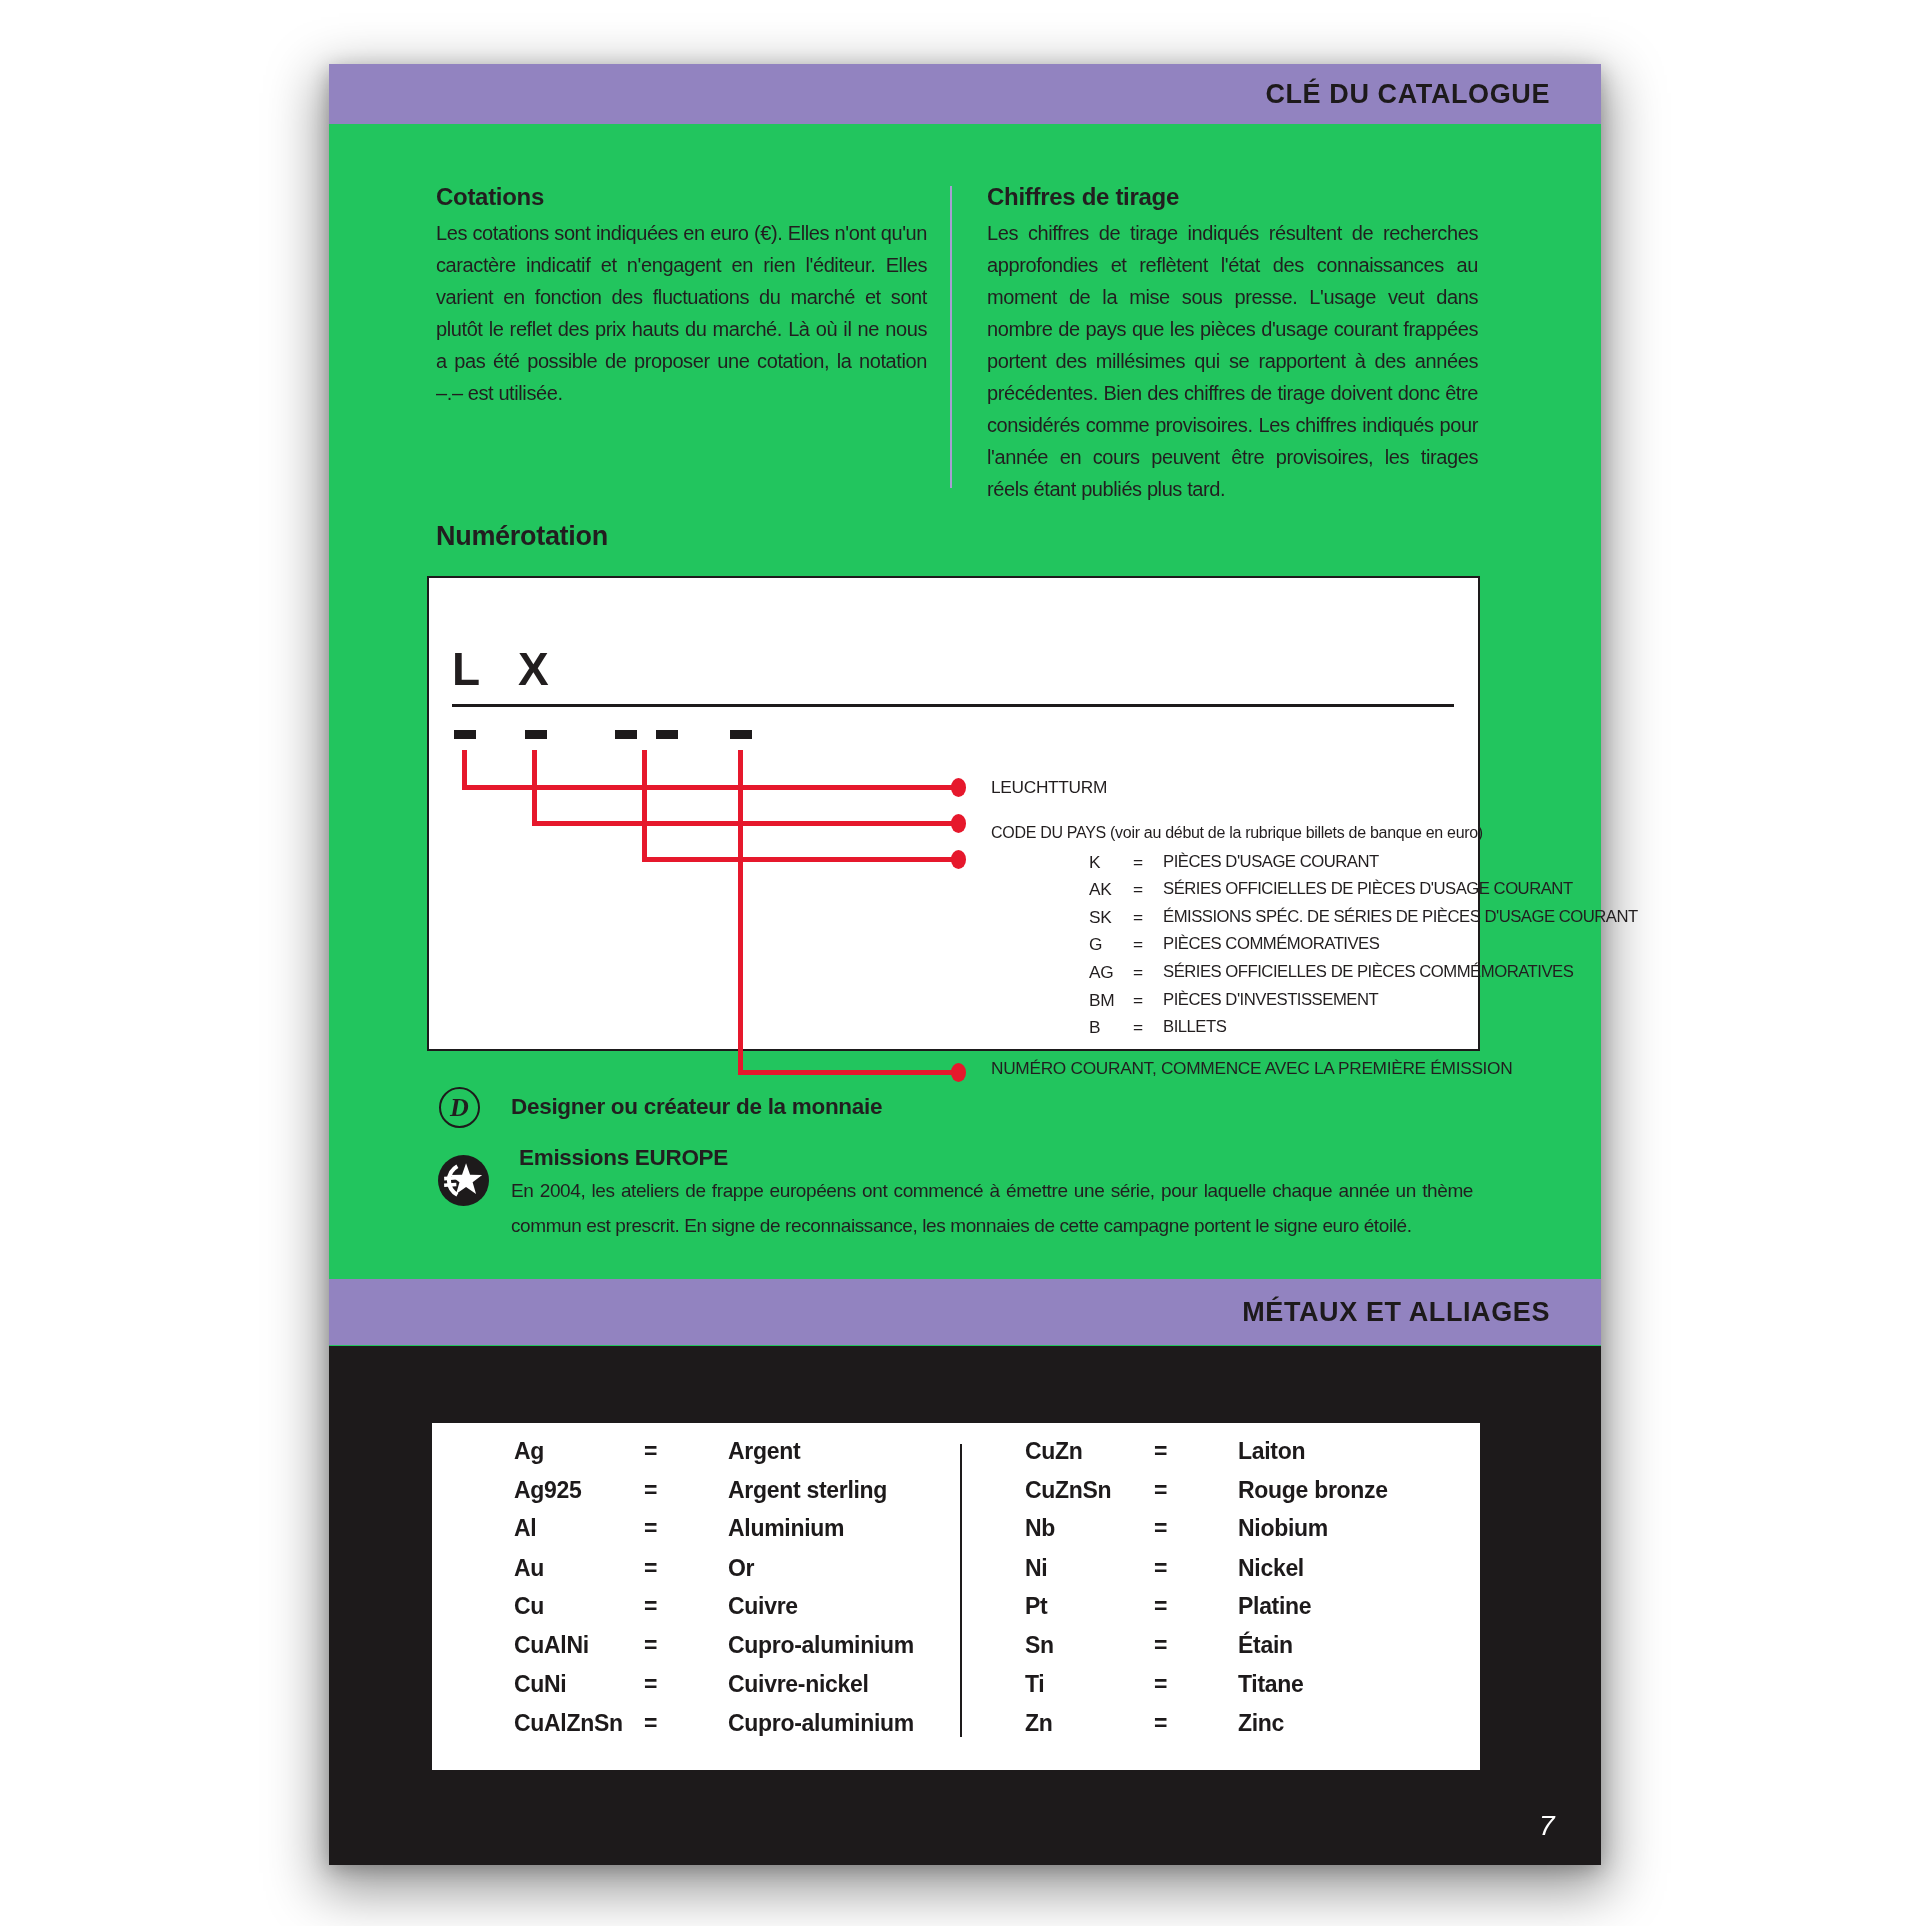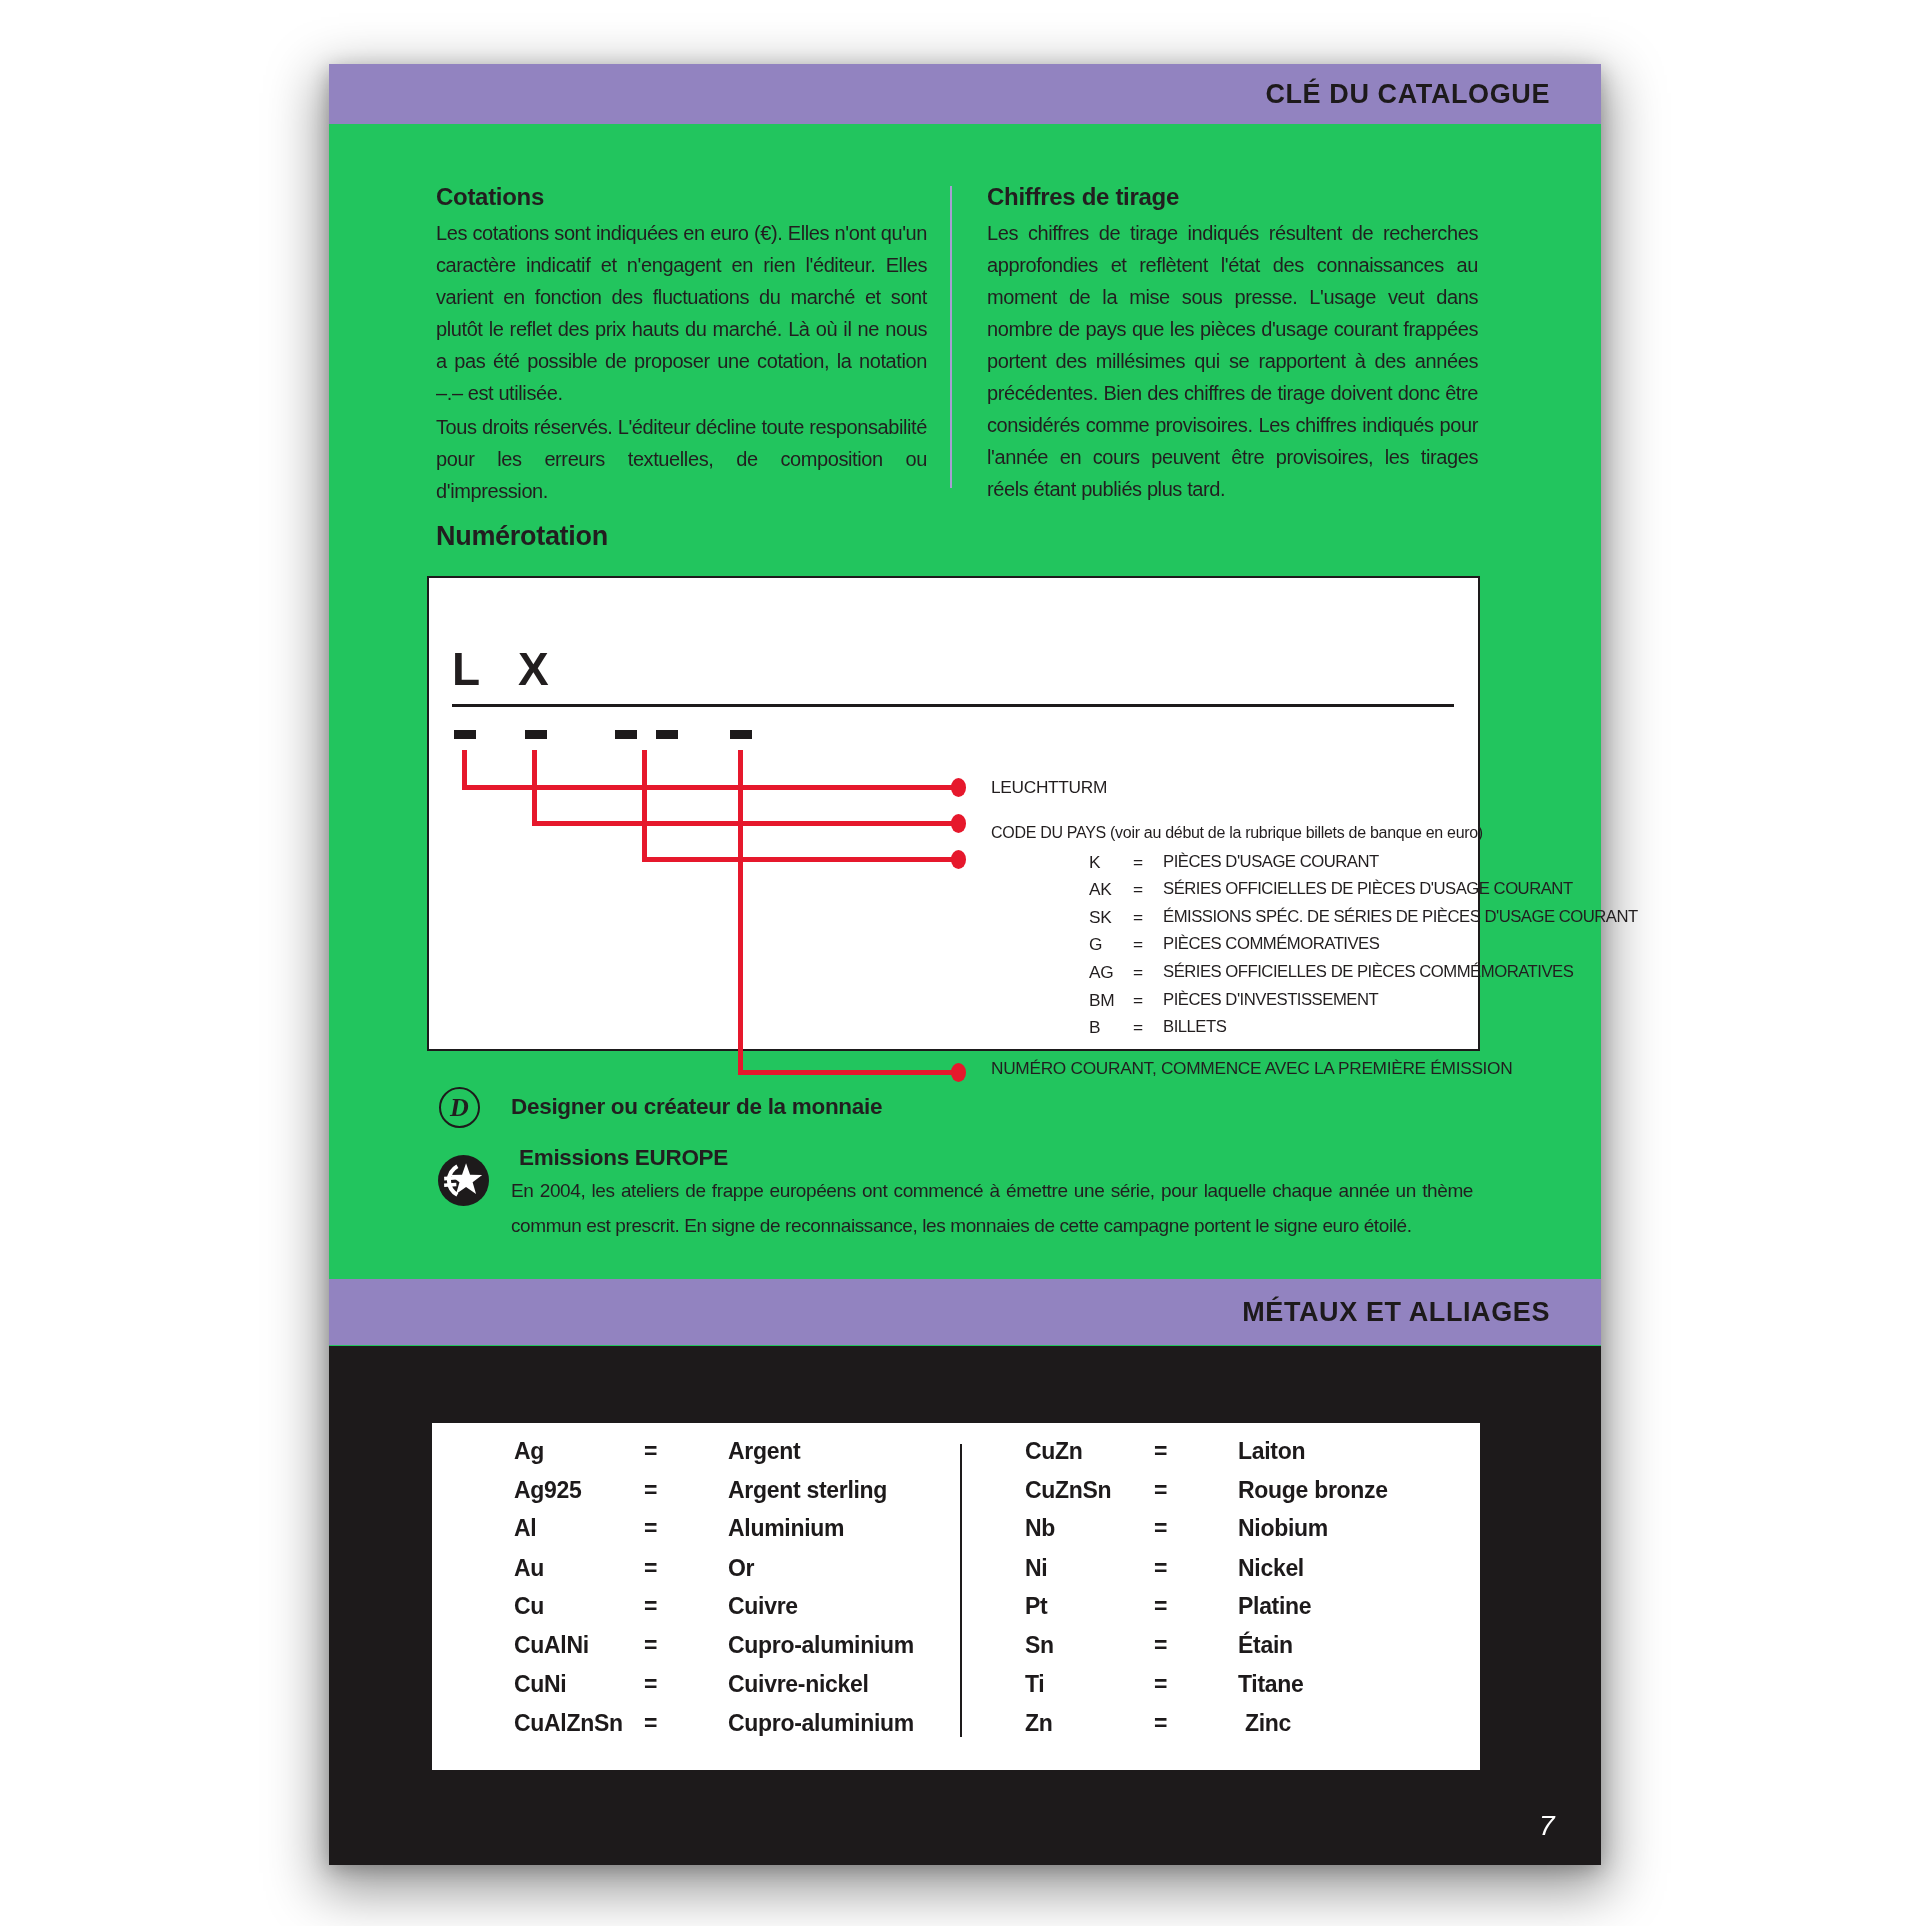--- a/index.html
+++ b/index.html
@@ -44,21 +44,20 @@
 
 <div class="canvas">
   <div class="page">
 
     <div class="bar" style="top:0;height:60px;">
       <div class="bar-title">CLÉ DU CATALOGUE</div>
     </div>
 
     <div class="abs col-head" style="left:107px;top:119px;">Cotations</div>
     <div class="abs body-text" style="left:107px;top:153px;width:491px;">Les cotations sont indiquées en euro (€). Elles n'ont qu'un caractère indicatif et n'engagent en rien l'éditeur. Elles varient en fonction des fluctuations du marché et sont plutôt le reflet des prix hauts du marché. Là où il ne nous a pas été possible de proposer une cotation, la notation –.– est utilisée.</div>
-    <div class="abs body-text" style="left:107px;top:347px;width:491px;">Tous droits réservés. L'éditeur décline toute responsabilité pour les erreurs textuelles, de composition ou d'impression.</div>
 
     <div class="vdivider" style="left:621px;top:122px;height:302px;"></div>
 
     <div class="abs col-head" style="left:658px;top:119px;">Chiffres de tirage</div>
     <div class="abs body-text" style="left:658px;top:153px;width:491px;">Les chiffres de tirage indiqués résultent de recherches approfondies et reflètent l'état des connaissances au moment de la mise sous presse. L'usage veut dans nombre de pays que les pièces d'usage courant frappées portent des millésimes qui se rapportent à des années précédentes. Bien des chiffres de tirage doivent donc être considérés comme provisoires. Les chiffres indiqués pour l'année en cours peuvent être provisoires, les tirages réels étant publiés plus tard.</div>
 
     <div class="abs num-head" style="left:107px;top:457px;">Numérotation</div>
 
     <div class="diagram-box" style="left:98px;top:512px;width:1049px;height:471px;">
       <div class="bigletter" style="left:23px;top:64px;">L</div>
@@ -225,21 +224,21 @@
           <span class="m-name" style="left:213px;">Étain</span>
         </div>
         <div class="metal-row" style="left:593px;top:248px;width:443px;">
           <span class="m-abbr">Ti</span>
           <span class="m-eq" style="left:129px;">=</span>
           <span class="m-name" style="left:213px;">Titane</span>
         </div>
         <div class="metal-row" style="left:593px;top:287px;width:443px;">
           <span class="m-abbr">Zn</span>
           <span class="m-eq" style="left:129px;">=</span>
-          <span class="m-name" style="left:220px;">Zinc</span>
+          <span class="m-name" style="left:213px;">Zinc</span>
         </div>
       </div>
 
       <div class="abs pagenum" style="left:1210px;top:464px;">7</div>
     </div>
 
   </div>
 </div>
 
 

